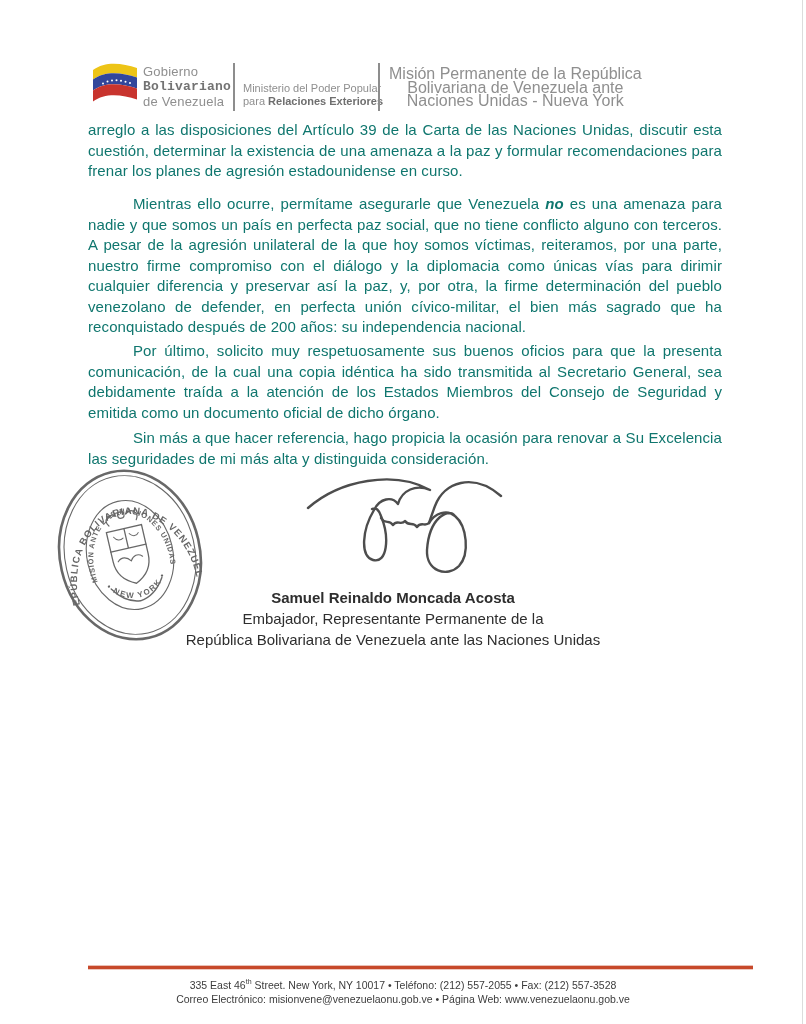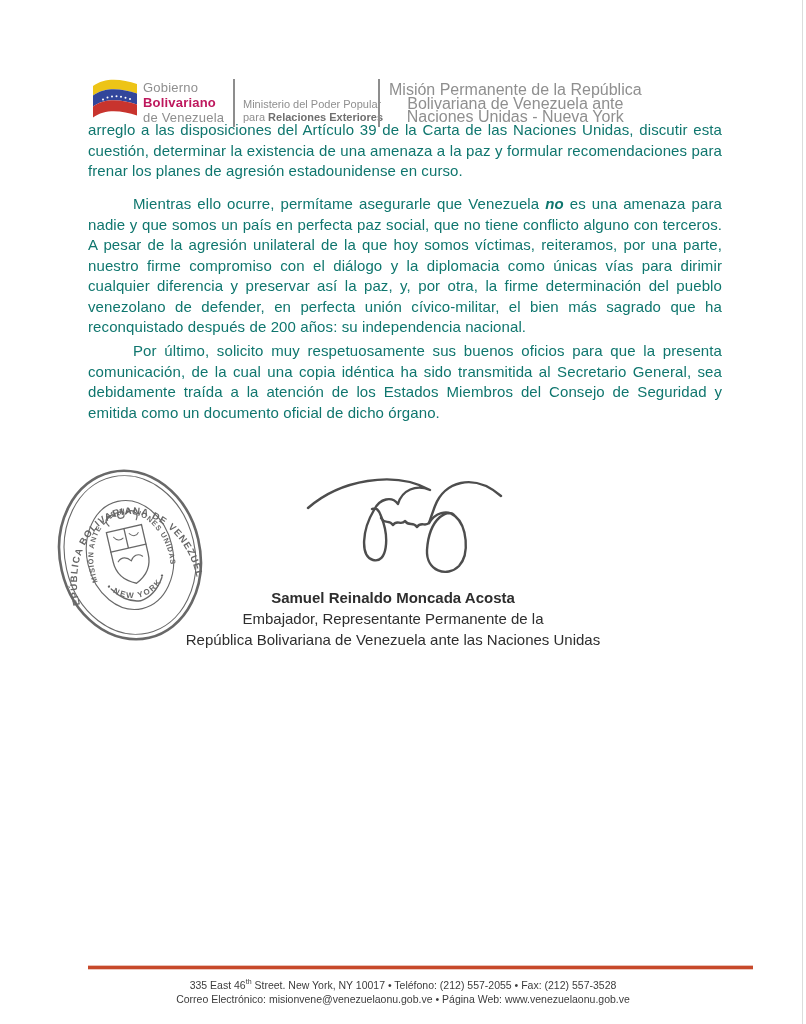--- a/index.html
+++ b/index.html
@@ -16,24 +16,24 @@
   }
   .page-edge {
     position: absolute;
     top: 0; bottom: 0;
     right: 3px;
     width: 1px;
     background: #dcdcdc;
   }
 
   
-  .letterhead { position: absolute; left: 0; top: 16px; width: 806px; height: 118px; padding-left: 47px; }
+  .letterhead { position: absolute; left: 0; top: 0; width: 806px; height: 118px; padding-left: 47px; }
   .flag-logo { position: absolute; left: 90px; top: 60px; }
   .gov-text { position: absolute; left: 143px; top: 64px; color: #8f8f8f; font-size: 13px; line-height: 15px; letter-spacing: .2px; }
-  .gov-text .b { font-weight: bold; color: #be185d; }
+  .gov-text .b { font-weight: bold; color: #737373; font-family: Liberation Mono, monospace; }
   .vbar { position: absolute; top: 63px; width: 2px; height: 48px; background: #8d8d8d; }
   .vbar1 { left: 233px; }
   .vbar2 { left: 378px; }
   .ministry { position: absolute; left: 243px; top: 82px; color: #8f8f8f; font-size: 11px; line-height: 13px; }
   .ministry .b { font-weight: bold; color: #6f6f6f; }
   .mission { position: absolute; left: 389px; top: 67px; color: #8f8f8f; font-size: 16px; line-height: 13.5px; text-align: center; }
 
   
   .para {
     position: absolute;
@@ -122,20 +122,21 @@
       <div>Naciones Unidas - Nueva York</div>
     </div>
   </div>
 
   <p class="para p1">arreglo a las disposiciones del Artículo 39 de la Carta de las Naciones Unidas, discutir esta cuestión, determinar la existencia de una amenaza a la paz y formular recomendaciones para frenar los planes de agresión estadounidense en curso.</p>
 
   <p class="para indent p2"><span>Mientras ello ocurre, permítame asegurarle que Venezuela </span><span class="em-no">no</span><span> es una amenaza para nadie y que somos un país en perfecta paz social, que no tiene conflicto alguno con terceros. A pesar de la agresión unilateral de la que hoy somos víctimas, reiteramos, por una parte, nuestro firme compromiso con el diálogo y la diplomacia como únicas vías para dirimir cualquier diferencia y preservar así la paz, y, por otra, la firme determinación del pueblo venezolano de defender, en perfecta unión cívico-militar, el bien más sagrado que ha reconquistado después de 200 años: su independencia nacional.</span></p>
 
   <p class="para indent p3">Por último, solicito muy respetuosamente sus buenos oficios para que la presenta comunicación, de la cual una copia idéntica ha sido transmitida al Secretario General, sea debidamente traída a la atención de los Estados Miembros del Consejo de Seguridad y emitida como un documento oficial de dicho órgano.</p>
 
+  <p class="para indent p4">Sin más a que hacer referencia, hago propicia la ocasión para renovar a Su Excelencia las seguridades de mi más alta y distinguida consideración.</p>
 
   <svg class="seal" width="152" height="182" viewBox="0 0 152 182">
     <g transform="rotate(-13 76 91)">
       <ellipse cx="76" cy="91" rx="70" ry="85" fill="none" stroke="#474747" stroke-width="2.6"></ellipse>
       <ellipse cx="76" cy="91" rx="65" ry="80" fill="none" stroke="#474747" stroke-width="1.1"></ellipse>
       <ellipse cx="76" cy="91" rx="43" ry="55" fill="none" stroke="#474747" stroke-width="1.1"></ellipse>
 
       <path id="sealOuter" d="M 16,126 A 60,76 0 1 1 136,126" fill="none"></path>
       <path id="sealInnerTop" d="M 41,120 A 38,51 0 1 1 111,120" fill="none"></path>
       <path id="sealInnerBottom" d="M 38,104 A 43,57 0 0 0 114,104" fill="none"></path>

